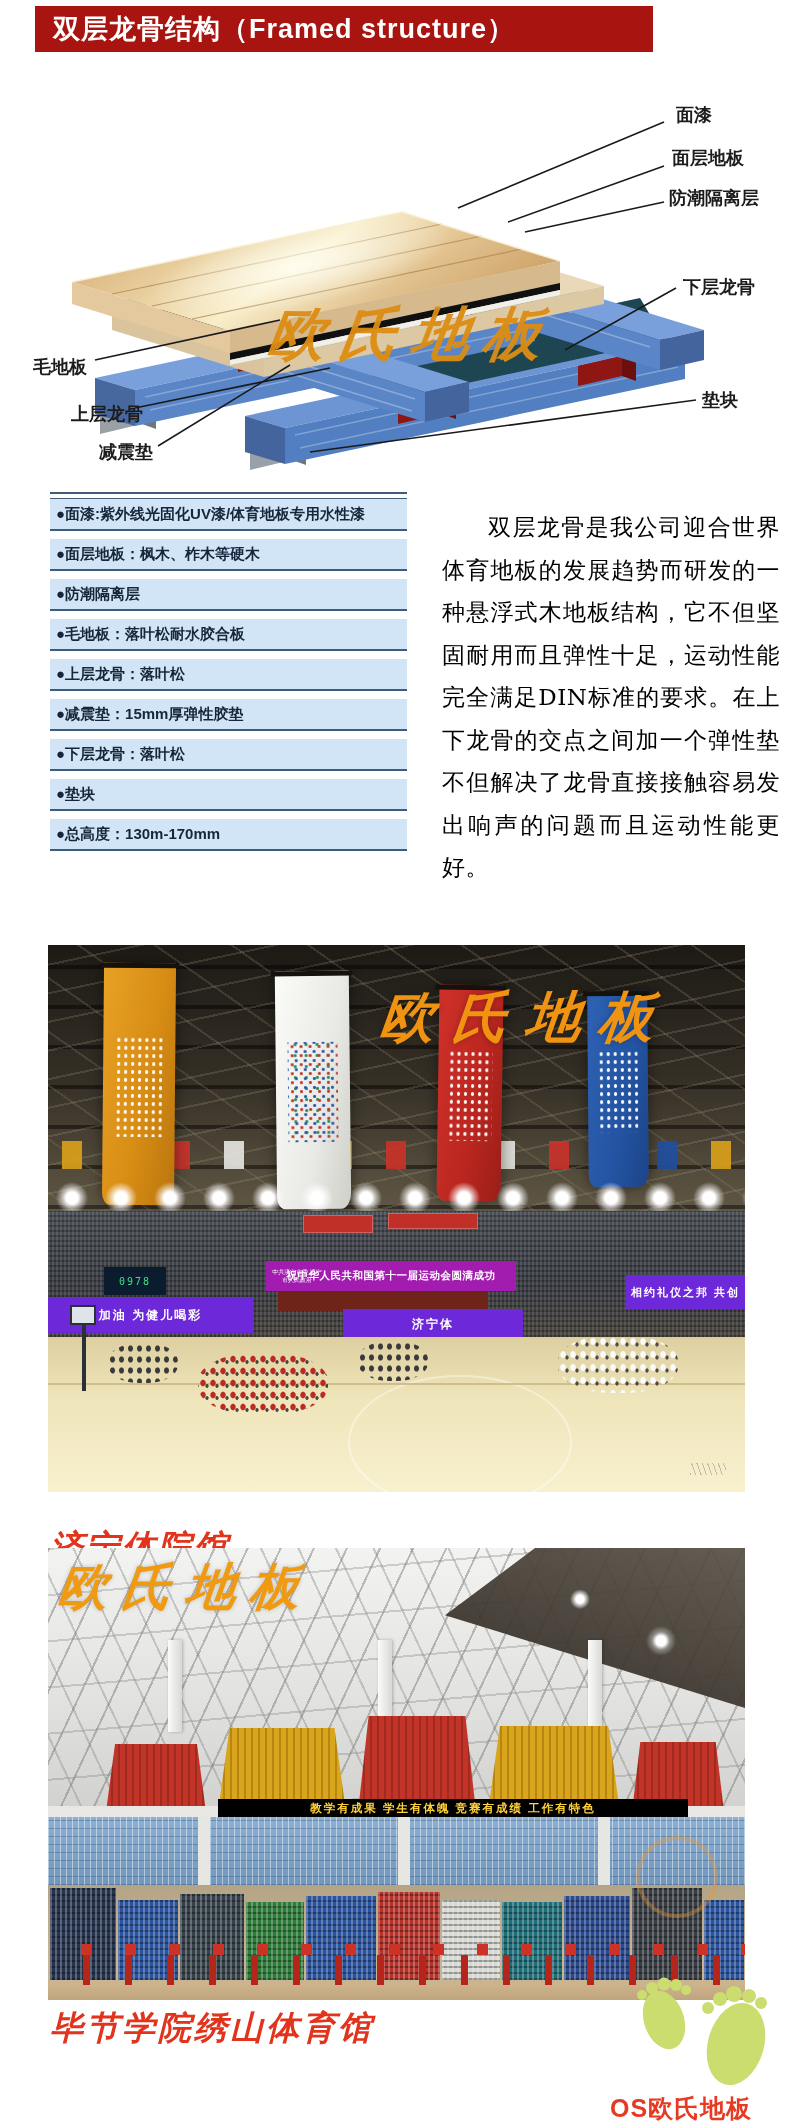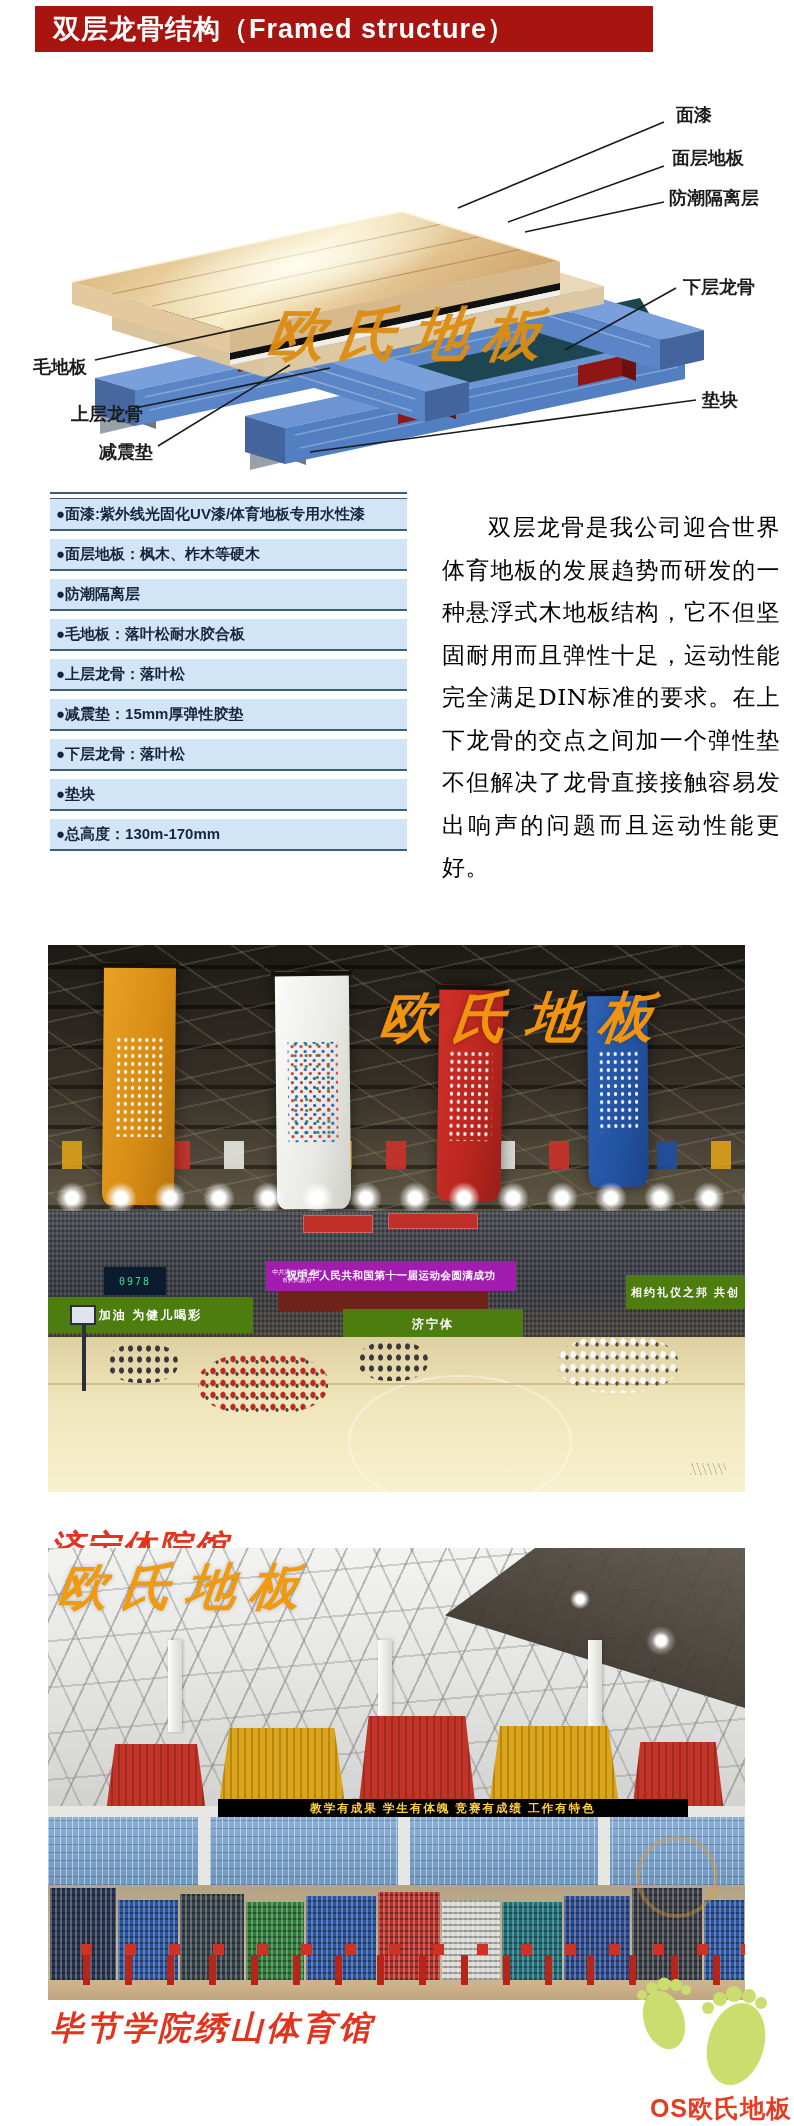--- a/index.html
+++ b/index.html
@@ -83,21 +83,21 @@
         repeating-linear-gradient(90deg, rgba(255,255,255,.10) 0 2px, transparent 2px 4px),
         repeating-linear-gradient(0deg, rgba(0,0,0,.28) 0 2px, transparent 2px 5px),
         linear-gradient(180deg,#4b4f57 0%,#3a3d44 60%,#4a463e 100%);}
   .p1-redbanner{background:#c03028;box-shadow:0 0 0 1px rgba(255,255,255,.25) inset;}
   .p1-banner{color:#fff;font-weight:bold;white-space:nowrap;overflow:hidden;
       display:flex;align-items:center;justify-content:center;}
   .p1-blue{left:218px;top:316px;width:250px;height:30px;background:#a21caf;font-size:10.5px;
       letter-spacing:.5px;}
   .p1-blue-small{left:222px;top:323px;width:54px;height:24px;color:#fff;font-size:6px;
       line-height:8px;overflow:hidden;text-align:center;}
-  .p1-green{background:#4d7c0f;font-size:12px;letter-spacing:2px;}
+  .p1-green{background:#6d28d9;font-size:12px;letter-spacing:2px;}
   .p1-green-left{left:0;top:352px;width:205px;height:36px;}
   .p1-green-center{left:295px;top:364px;width:180px;height:30px;}
   .p1-green-right{left:578px;top:330px;width:119px;height:34px;font-size:11px;}
   .p1-scoreboard{left:56px;top:322px;width:62px;height:28px;background:#0b1c2e;
       color:#39e08a;font-family:"DejaVu Sans Mono",monospace;font-size:10px;
       display:flex;align-items:center;justify-content:center;letter-spacing:2px;}
   .p1-rostrum{left:230px;top:346px;width:210px;height:20px;background:#6e2418;}
   .p1-court{left:0;top:392px;width:697px;height:155px;
       background:linear-gradient(180deg,#ddcfa0 0%,#efe5ba 40%,#f8f1cf 100%);}
   .p1-arc{left:300px;top:430px;width:220px;height:130px;border:2px solid rgba(255,255,255,.4);
@@ -162,21 +162,21 @@
   .p2-emblem{left:588px;top:288px;width:74px;height:74px;border:4px solid rgba(235,150,50,.38);
       border-radius:50%;}
 
   
   .caption{left:50px;font-family:"DejaVu Serif",serif;font-style:italic;font-weight:bold;
       font-size:33px;color:#e2331c;letter-spacing:3px;white-space:nowrap;}
   .cap1{top:1497px;margin-top:28px;}
   .cap2{top:2006px;}
 
   
-  .logo-text{left:610px;top:2092px;width:182px;text-align:right;font-size:25px;
+  .logo-text{left:610px;top:2092px;width:182px;text-align:left;font-size:25px;
       font-weight:bold;color:#e63a22;letter-spacing:1px;white-space:nowrap;
       text-shadow:1px 1px 0 #fff,-1px -1px 0 #fff,1px -1px 0 #fff,-1px 1px 0 #fff;}
 </style>
 </head>
 <body>
 
 <div class="page">
 
   <div class="abs header">双层龙骨结构（Framed structure）</div>
 

